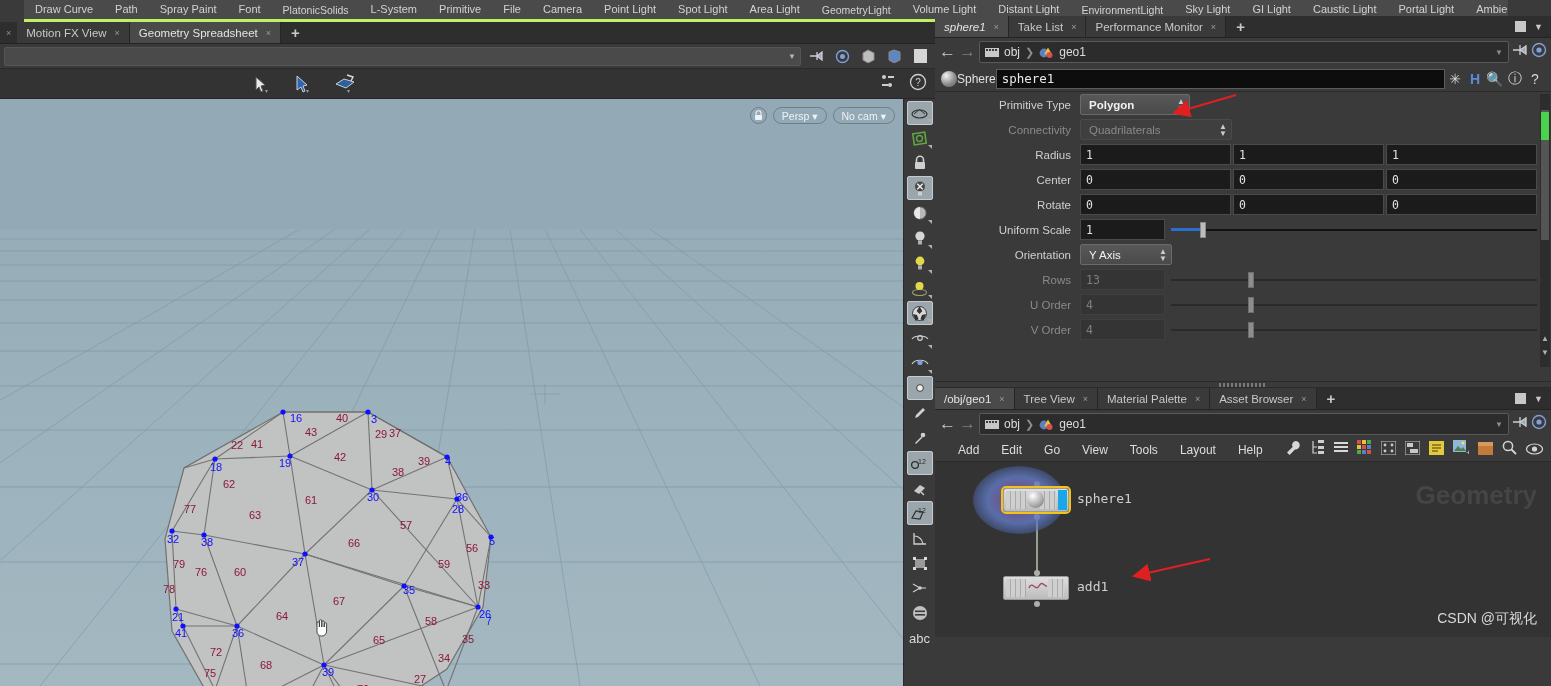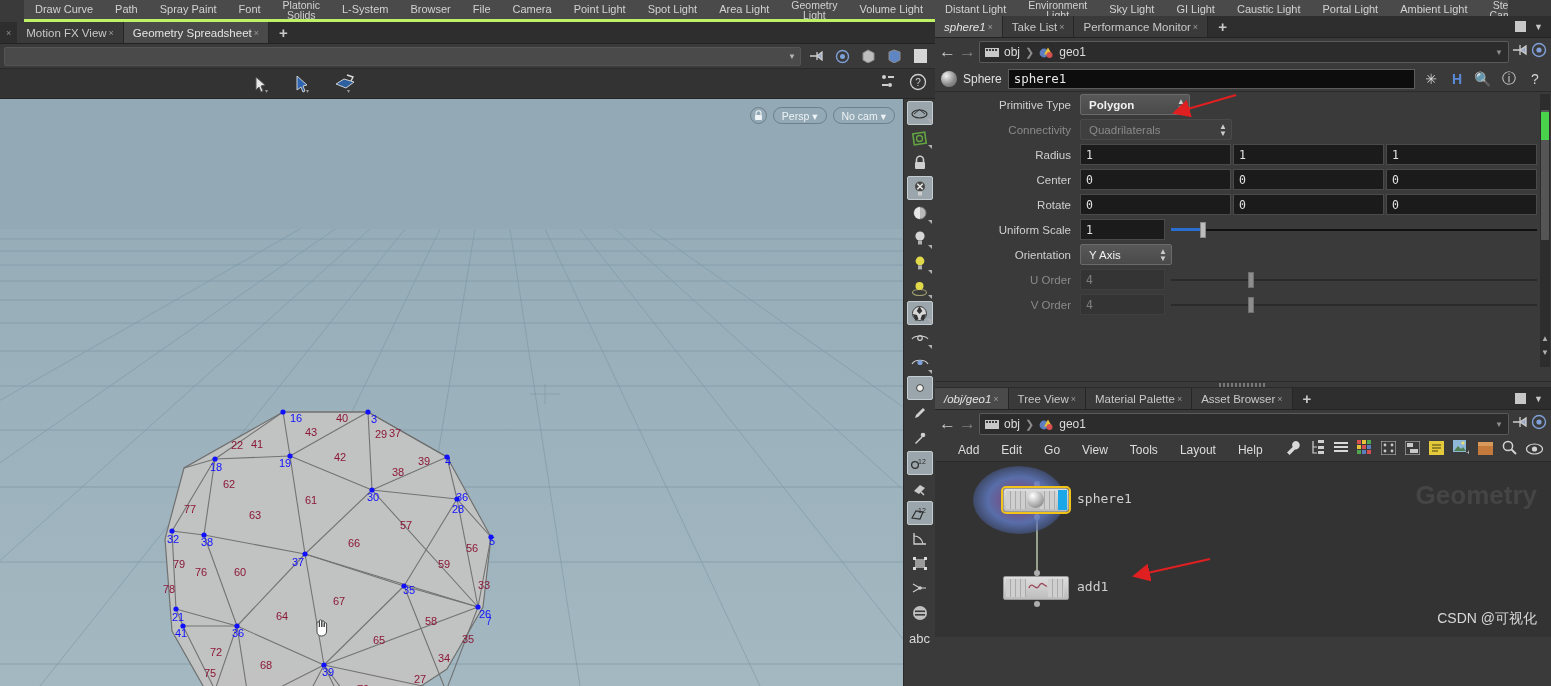--- a/index.html
+++ b/index.html
@@ -20,36 +20,36 @@
     overflow: hidden;
     margin-left: 24px;
   }
   .shelf-item {
     color: #d2d2d2; font-size: 11px; white-space: nowrap;
     padding: 0 11px; line-height: 11px; text-align: center;
     display: flex; align-items: center; justify-content: center;
     height: 22px;
   }
   .shelf-item.two-line {
-    flex-direction: column; justify-content: center; line-height: 10px;
+    justify-content: center; line-height: 10px;
     font-size: 10.5px;
   }
   .shelf-sep { width: 1px; height: 22px; background: #383838; }
 
   
   .leftpane {
     position: absolute; left: 0; top: 22px; width: 935px; height: 664px;
     background: #3a3a3a;
   }
   .tabbar {
     height: 22px; background: #2e2e2e; display: flex; align-items: stretch;
     border-bottom: 1px solid #232323;
   }
   .tab {
-    display: flex; align-items: center; gap: 2px;
+    display: flex; align-items: center; gap: 8px;
     padding: 0 9px; font-size: 11.5px; color: #c8c8c8;
     background: #3a3a3a; border-right: 1px solid #262626;
     position: relative;
   }
   .tab.active { background: #4a4a4a; color: #e4e4e4; }
   .tab .x { font-size: 9px; color: #9a9a9a; }
   .tab-lead-x { display:flex; align-items:center; padding: 0 6px; color:#8e8e8e; font-size:9px;}
   .tab-plus { display:flex; align-items:center; padding:0 10px; color:#c9c9c9; font-size:15px; font-weight:700;}
 
   
@@ -139,21 +139,21 @@
   .r-path-field {
     flex: 1; height: 22px; background: #2c2c2c; border: 1px solid #5a5a5a;
     border-radius: 2px; display: flex; align-items: center; gap: 5px;
     padding: 0 5px; color: #dcdcdc; font-size: 12px;
   }
   .crumb-sep { color: #8d8d8d; font-size: 11px; }
 
   
   .nodehdr {
     height: 25px; background: #3a3a3a; display: flex; align-items: center;
-    gap: 6px; padding: 0 6px;
+    padding: 0 6px;
   }
   .nodehdr .sphere-ico {
     width: 16px; height: 16px; border-radius: 50%;
     background: radial-gradient(circle at 33% 30%, #f2f2f2, #8e8e8e 55%, #5a5a5a);
   }
   .nodehdr .lbl { color: #e0e0e0; font-size: 12px; }
   .nodehdr .name-field {
     flex: 1; height: 20px; background: #0d0d0d; border: 1px solid #5c5c5c;
     display: flex; align-items: center; padding: 0 5px;
     color: #e8e8e8; font-size: 12.5px; font-family: "DejaVu Sans Mono", monospace;
@@ -306,21 +306,21 @@
         <span>Font</span>
       </div>
     <div class="shelf-item two-line">
         <span>Platonic</span>
         <span>Solids</span>
       </div>
     <div class="shelf-item">
         <span>L-System</span>
       </div>
     <div class="shelf-item">
-        <span>Browser</span>
+        <span>Primitive</span>
       </div>
     <div class="shelf-item">
         <span>File</span>
       </div>
     <div class="shelf-sep"></div>
     <div class="shelf-item">
         <span>Camera</span>
       </div>
     <div class="shelf-item">
         <span>Point Light</span>
@@ -950,20 +950,28 @@
 
       <div class="prow">
         <div class="plabel">Orientation</div>
         <div class="menubtn" style="width:92px;font-weight:normal">
           <span>Y Axis</span>
           <span class="arrows">▲<br>▼</span>
         </div>
       </div>
 
 
+      <div class="prow">
+        <div class="plabel dim">Rows</div>
+        <div class="pfield dim" style="width:85px">13</div>
+        <div class="slider dim">
+          <div class="trk"></div>
+          <div class="hnd" style="left:21%"></div>
+        </div>
+      </div>
 
 
       <div class="prow">
         <div class="plabel dim">U Order</div>
         <div class="pfield dim" style="width:85px">4</div>
         <div class="slider dim">
           <div class="trk"></div>
           <div class="hnd" style="left:21%"></div>
         </div>
       </div>
@@ -983,21 +991,21 @@
         <div class="arr" style="bottom:22px">▲</div>
         <div class="arr" style="bottom:8px">▼</div>
       </div>
     </div>
 
     <div class="splitter">
       <div class="grip"></div>
     </div>
 
     <div class="r-tabbar">
-      <div class="tab active" style="font-style:italic">
+      <div class="tab active" style="">
         <span>/obj/geo1</span>
         <span class="x">×</span>
       </div>
       <div class="tab">
         <span>Tree View</span>
         <span class="x">×</span>
       </div>
       <div class="tab">
         <span>Material Palette</span>
         <span class="x">×</span>

